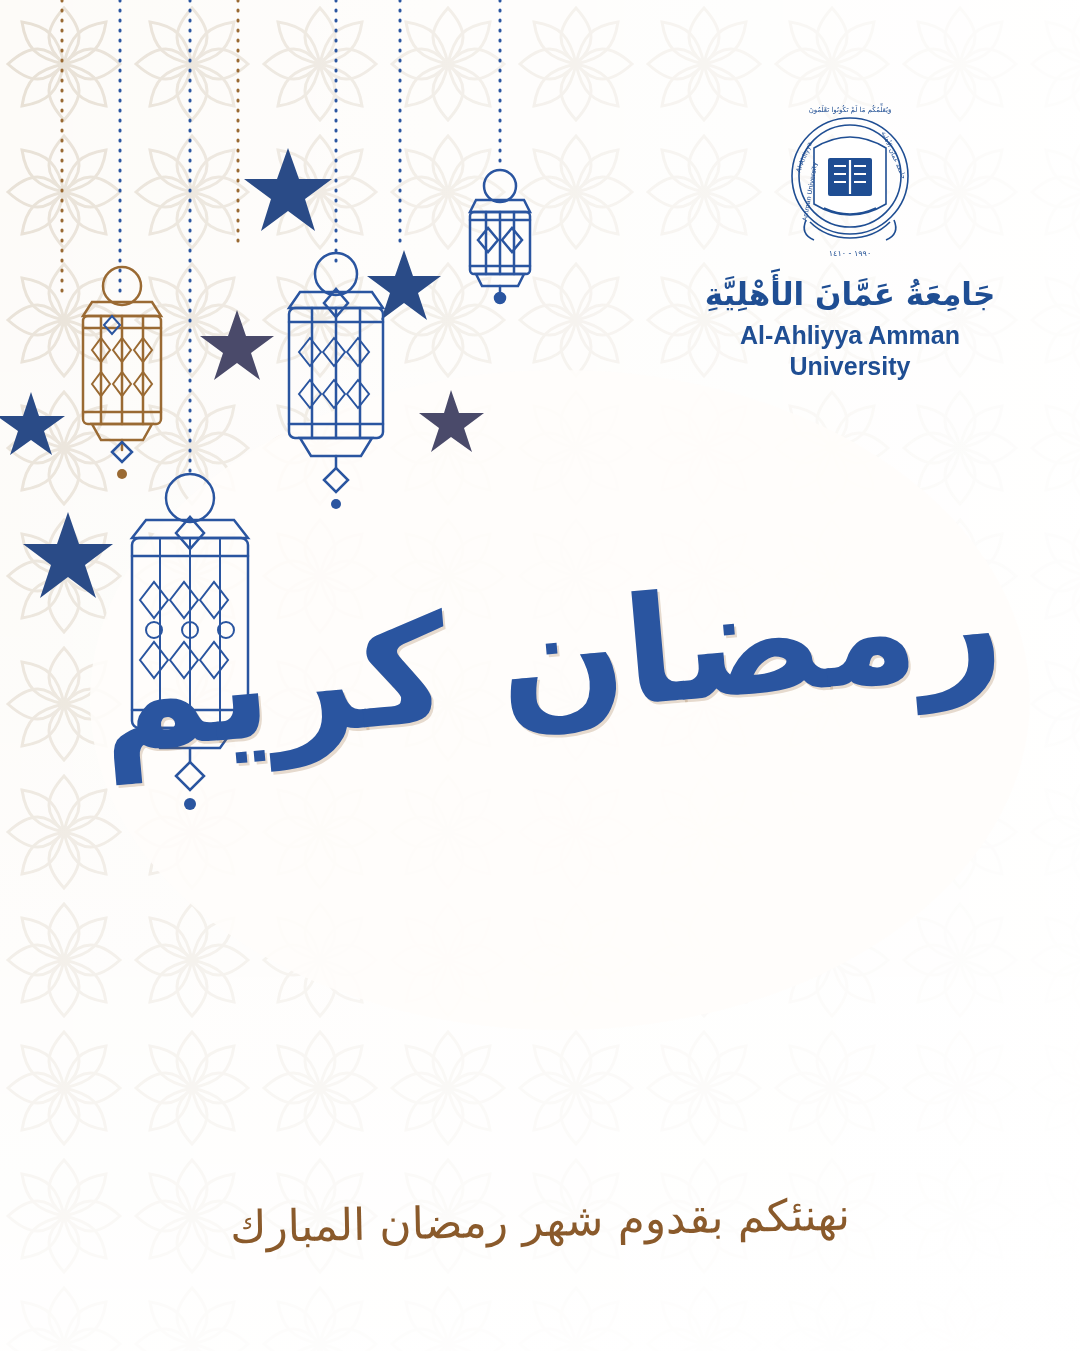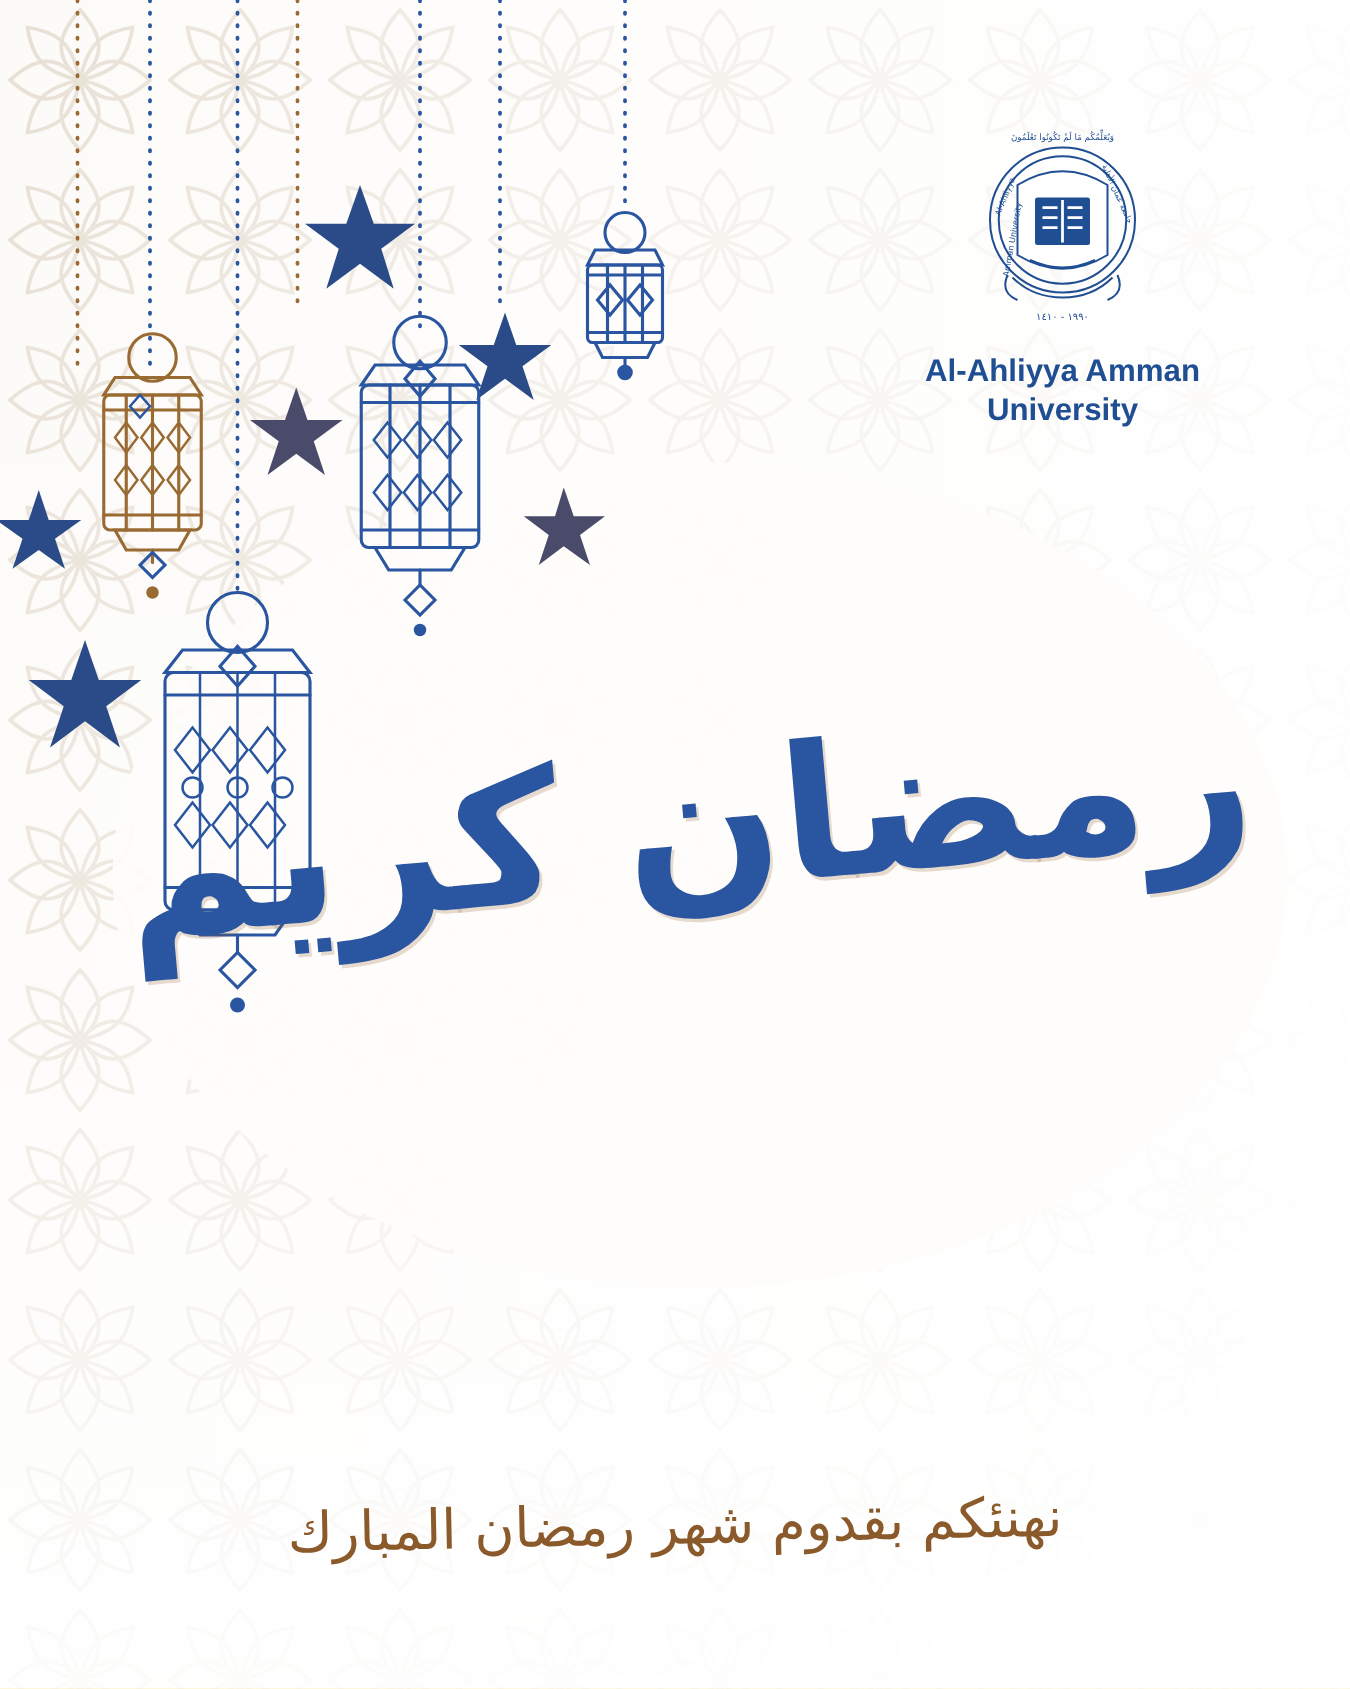--- a/index.html
+++ b/index.html
@@ -46,21 +46,21 @@
     margin-top: 6px;
     font-family: "DejaVu Sans", sans-serif;
     font-size: 31px;
     line-height: 1.35;
     color: #1f4e93;
     direction: rtl;
     font-weight: 700;
     letter-spacing: 0.5px;
   }
   .uni-name-en {
-    margin-top: 14px;
+    margin-top: 4px;
     font-family: "Liberation Sans", sans-serif;
     font-size: 25px;
     font-weight: 700;
     color: #1f4e93;
     line-height: 1.25;
   }
   .uni-abbr {
     font-family: "Liberation Sans", sans-serif;
     font-size: 25px;
     font-weight: 700;
@@ -276,20 +276,21 @@
       <g fill="#1f4e93" font-family="DejaVu Sans, sans-serif">
         <text x="66" y="16" font-size="7" text-anchor="middle">وَيُعَلِّمُكُم مَا لَمْ تَكُونُوا تَعْلَمُونَ</text>
         <text x="66" y="160" font-size="8" text-anchor="middle">١٩٩٠ - ١٤١٠</text>
       </g>
       <g fill="#1f4e93" font-family="DejaVu Sans, sans-serif" font-size="6.5">
         <text x="22" y="62" transform="rotate(-68 22 62)" text-anchor="middle">Al-Ahliyya</text>
         <text x="28" y="96" transform="rotate(-80 28 96)" text-anchor="middle">Amman University</text>
         <text x="108" y="60" transform="rotate(66 108 60)" text-anchor="middle">جامعة عمان الأهلية</text>
       </g>
     </svg>
+    <div class="uni-name-ar">جَامِعَةُ عَمَّانَ الأَهْلِيَّةِ</div>
     <div class="uni-name-en">Al-Ahliyya Amman University</div>
   </div>
 
   <div class="greeting-main">
     <div class="greeting-main-text">رمضان كريم</div>
   </div>
 
   <div class="greeting-sub">
     <span class="greeting-sub-text">نهنئكم بقدوم شهر رمضان المبارك</span>
   </div>

